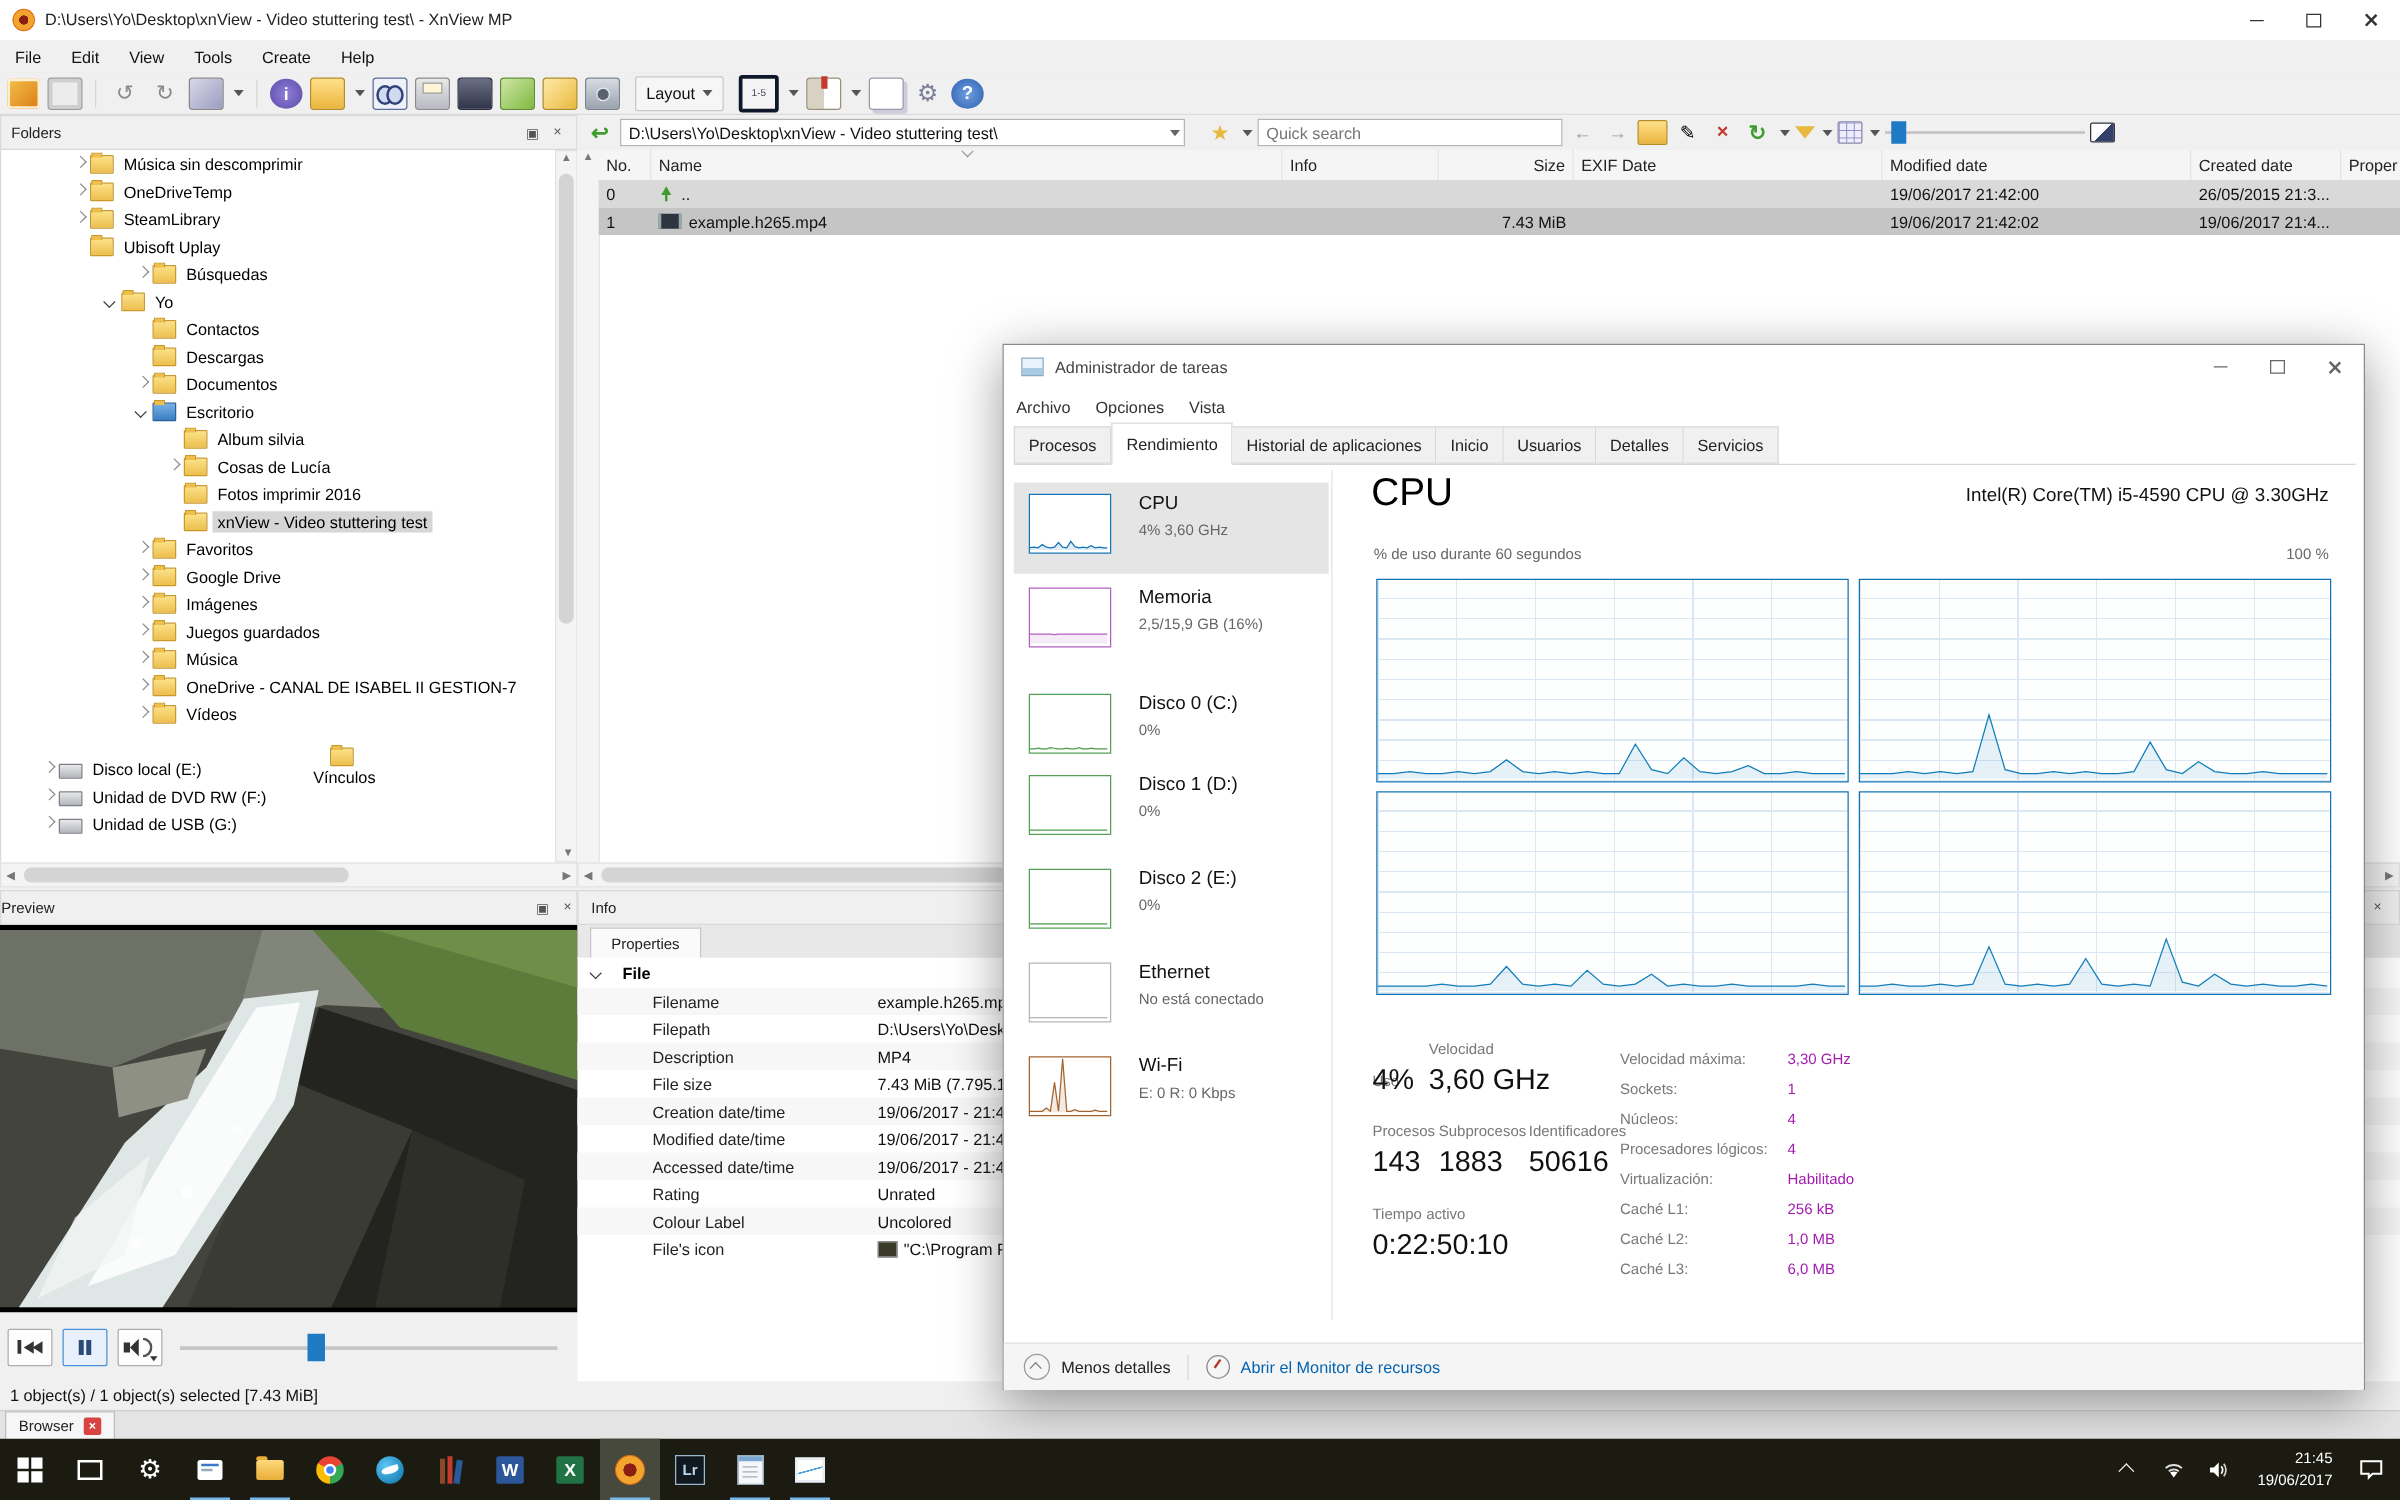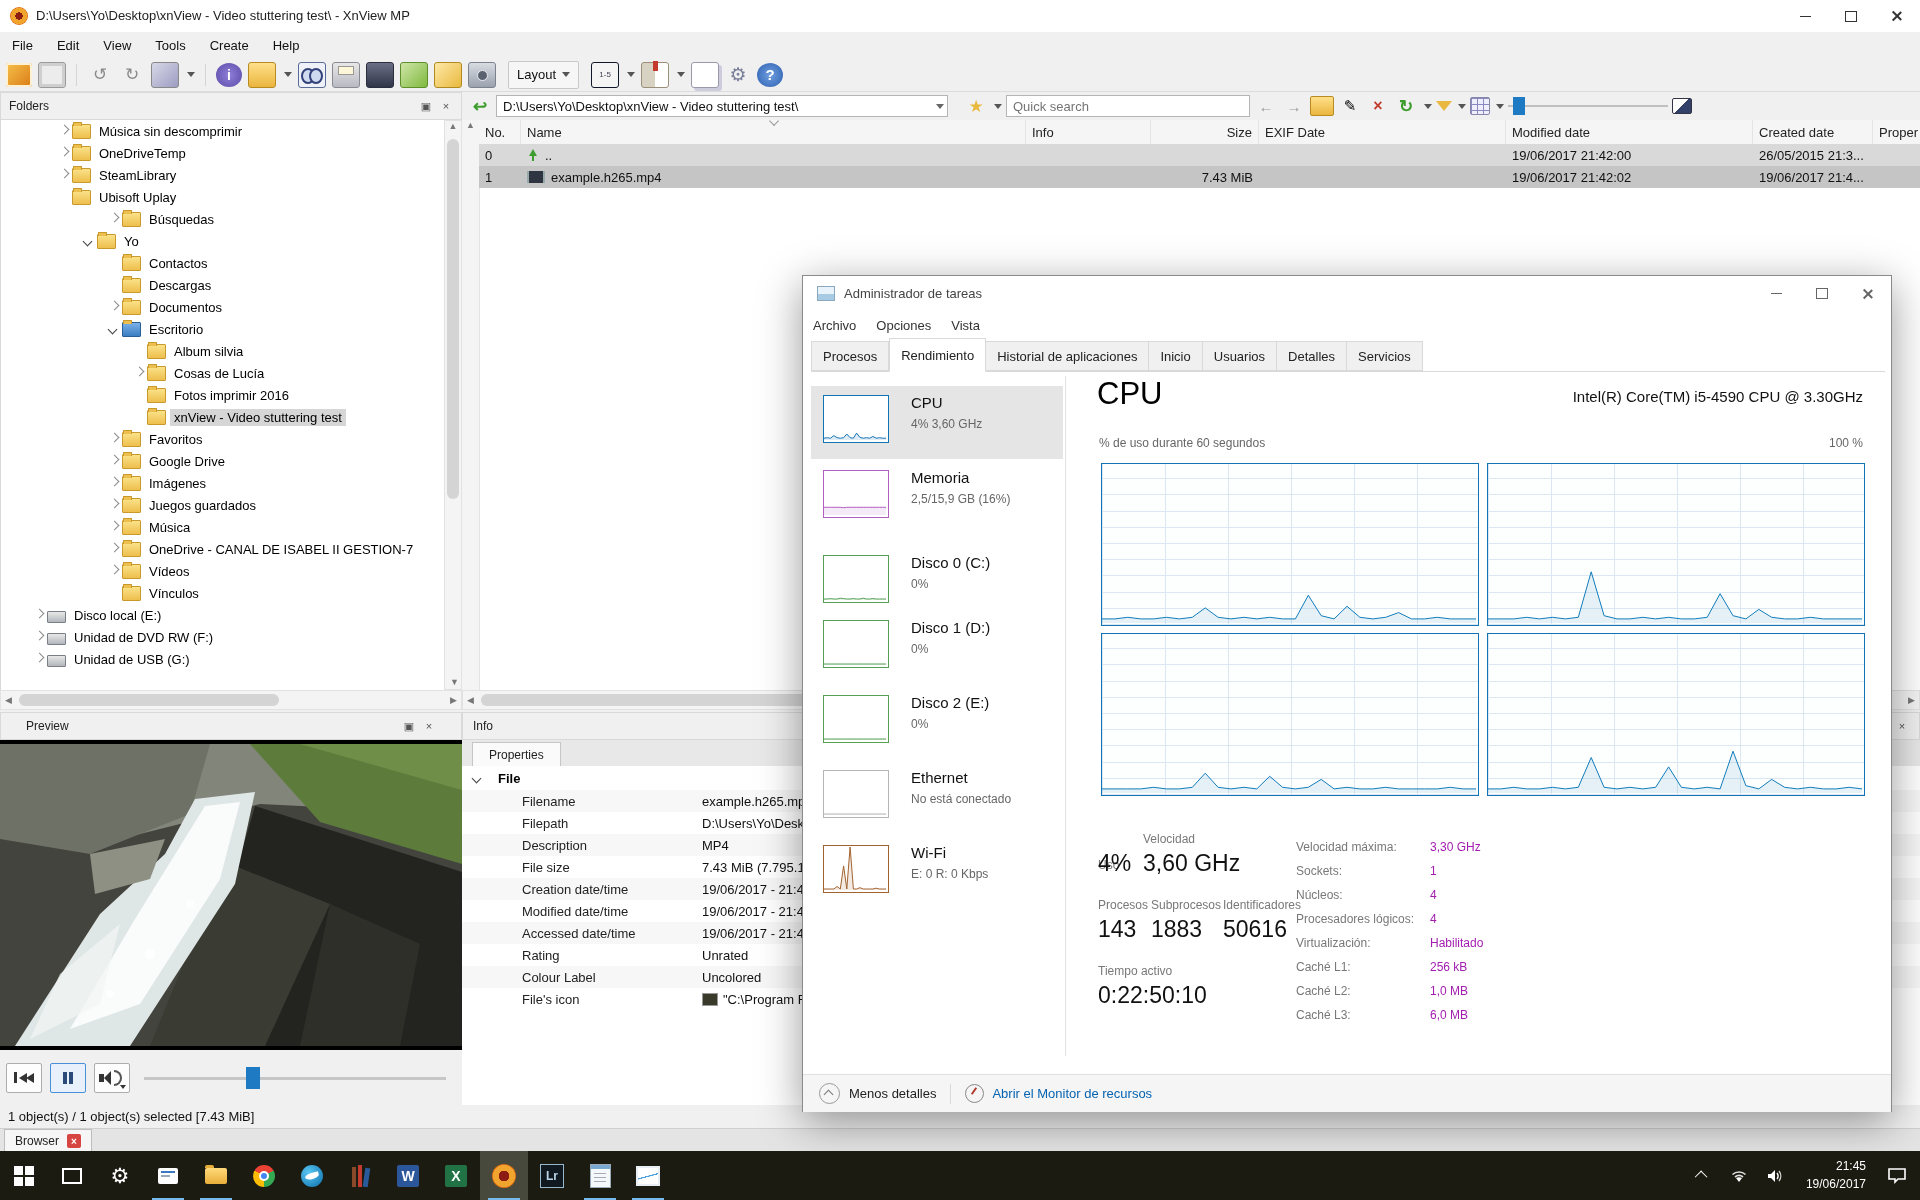--- a/index.html
+++ b/index.html
@@ -34,21 +34,21 @@
   .ti.search{background:#eef2f8;border:1px solid #5a6b9a;}
   .ti.search::before,.ti.search::after{content:"";position:absolute;top:5px;width:10px;height:12px;border:2px solid #33417a;border-radius:50%;background:#cfd9ef;}
   .ti.search::before{left:2px;} .ti.search::after{right:2px;}
   .ti.print{background:linear-gradient(#e8e8e8,#b9b9c4);border:1px solid #8a8a93;}
   .ti.print::after{content:"";position:absolute;left:5px;top:3px;width:14px;height:7px;background:#fdf6d8;border:1px solid #999;}
   .ti.screen{background:linear-gradient(#6a6f85,#31354a);border:1px solid #2a2d3e;}
   .ti.convert-green{background:linear-gradient(135deg,#cfe6a8,#7fb93e);border:1px solid #5d8f2a;}
   .ti.move{background:linear-gradient(135deg,#ffe9a8,#e8b93e);border:1px solid #b08a1e;}
   .ti.capture{background:linear-gradient(#d8dce2,#9aa2ae);border:1px solid #7a828e;}
   .ti.capture::after{content:"";position:absolute;left:8px;top:7px;width:9px;height:9px;border-radius:50%;background:#5a6270;border:1px solid #e8ecf2;}
-  .ti.thumb-size{background:#f4f4f4;border:1px solid #0f172a;display:flex;align-items:center;justify-content:center;font-size:8px;color:#445;}
+  .ti.thumb-size{background:#f4f4f4;border:3px solid #0f172a;display:flex;align-items:center;justify-content:center;font-size:8px;color:#445;}
   .ti.bookmark{background:linear-gradient(90deg,#d8d2c2 50%,#fff 50%);border:1px solid #9a8f78;}
   .ti.bookmark::after{content:"";position:absolute;left:11px;top:-2px;width:5px;height:10px;background:#c43b2e;}
   .ti.tree-pages{background:#fff;border:1px solid #99a;box-shadow:3px 3px 0 #ccd;}
   .ti.settings{display:flex;align-items:center;justify-content:center;font-size:19px;color:#7a7f9a;}
   .ti.help{border-radius:50%;background:radial-gradient(circle,#6f9fe0,#2d5fb0);color:#fff;display:flex;align-items:center;justify-content:center;font-size:15px;font-weight:bold;}
   #layout-dd{display:flex;align-items:center;gap:4px;border:1px solid #c8c8c8;background:#f6f6f6;height:26px;padding:0 8px;border-radius:2px;font-size:13px;color:#111;margin:0 6px;}
   
   #folders-head{position:absolute;left:0;top:92px;width:462px;height:28px;background:#f0f0f0;border:1px solid #d9d9d9;box-sizing:border-box;font-size:12px;color:#222;display:flex;align-items:center;padding:0 8px;}
   #folders-head .sp{flex:1;}
   .mini-gl{width:14px;height:14px;display:flex;align-items:center;justify-content:center;color:#555;font-size:11px;margin-left:6px;}
@@ -103,21 +103,21 @@
   .frow{height:22px;font-size:13px;color:#111;}
   .frow .fc{display:flex;align-items:center;padding:0 6px;overflow:hidden;white-space:nowrap;}
   .frow .fc.r{justify-content:flex-end;}
   .frow.alt0{background:#d9d9d9;}
   .frow.alt1{background:#c5c5c5;}
   .up-ic{width:12px;height:12px;position:relative;margin-right:6px;}
   .up-ic::before{content:"";position:absolute;left:2px;top:0;width:0;height:0;border-left:4px solid transparent;border-right:4px solid transparent;border-bottom:7px solid #3f9d2f;}
   .up-ic::after{content:"";position:absolute;left:5px;top:6px;width:2px;height:6px;background:#3f9d2f;}
   .mp4-ic{width:14px;height:12px;background:#2e3440;border-left:2px solid #9aa;border-right:2px solid #9aa;margin-right:6px;}
   
-  #preview-head{position:absolute;left:0;top:712px;width:462px;height:28px;background:#f0f0f0;border:1px solid #d9d9d9;box-sizing:border-box;font-size:12px;color:#222;display:flex;align-items:center;padding:0 25px;}
+  #preview-head{position:absolute;left:0;top:712px;width:462px;height:28px;background:#f0f0f0;border:1px solid #d9d9d9;box-sizing:border-box;font-size:12px;color:#222;display:flex;align-items:center;padding:0 0;}
   #preview-head .sp{flex:1;}
   #preview-video{position:absolute;left:0;top:740px;width:462px;height:310px;background:#000;}
   #preview-video svg{position:absolute;left:0;top:4px;}
   #media-bar{position:absolute;left:0;top:1050px;width:462px;height:55px;background:#f0f0f0;display:flex;align-items:center;gap:8px;padding:0 6px;box-sizing:border-box;}
   .mbtn{width:34px;height:28px;border:1px solid #adadad;background:#fdfdfd;border-radius:2px;display:flex;align-items:center;justify-content:center;gap:2px;}
   .mbtn.active{border-color:#4a90d9;background:#e8f1fb;}
   .tri-l{width:0;height:0;border-top:5px solid transparent;border-bottom:5px solid transparent;border-right:8px solid #333;}
   .bar-v{width:3px;height:11px;background:#333;}
   .pbar{width:4px;height:12px;background:#2a4a7a;}
   .spk-body{width:5px;height:8px;background:#333;}
@@ -419,21 +419,21 @@
         <div class="tree-row" style="padding-left: 105px;">
           <span class="chev collapsed"></span>
           <span class="f-ic folder"></span>
           <span class="t-label">OneDrive - CANAL DE ISABEL II GESTION-7</span>
         </div>
         <div class="tree-row" style="padding-left: 105px;">
           <span class="chev collapsed"></span>
           <span class="f-ic folder"></span>
           <span class="t-label">Vídeos</span>
         </div>
-        <div class="tree-row" style="padding-left: 105px;">
+        <div class="tree-row" style="padding-left: 105px; flex-direction: column;">
           <span class="chev none"></span>
           <span class="f-ic folder"></span>
           <span class="t-label">Vínculos</span>
         </div>
         <div class="tree-row" style="padding-left: 30px;">
           <span class="chev collapsed"></span>
           <span class="f-ic drive"></span>
           <span class="t-label">Disco local (E:)</span>
         </div>
         <div class="tree-row" style="padding-left: 30px;">

